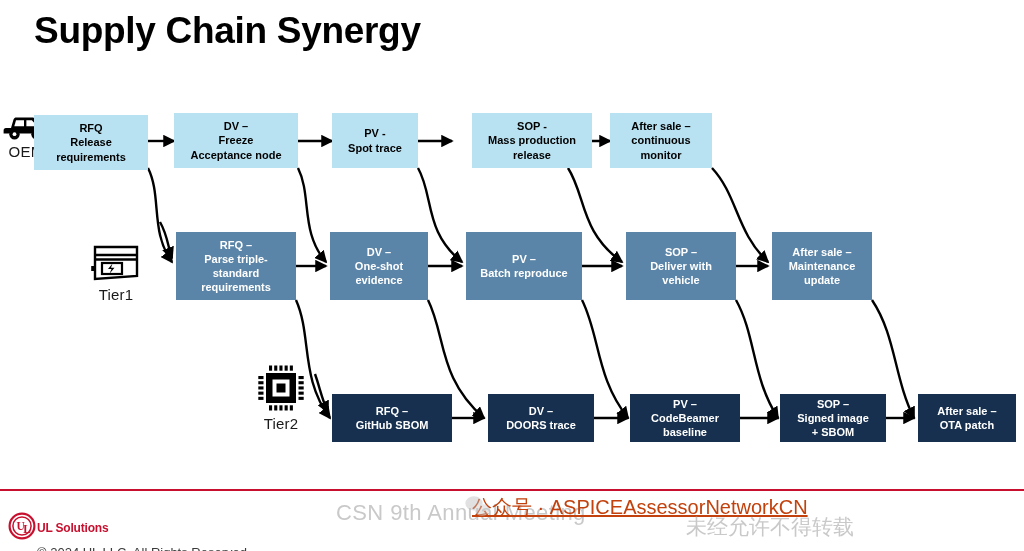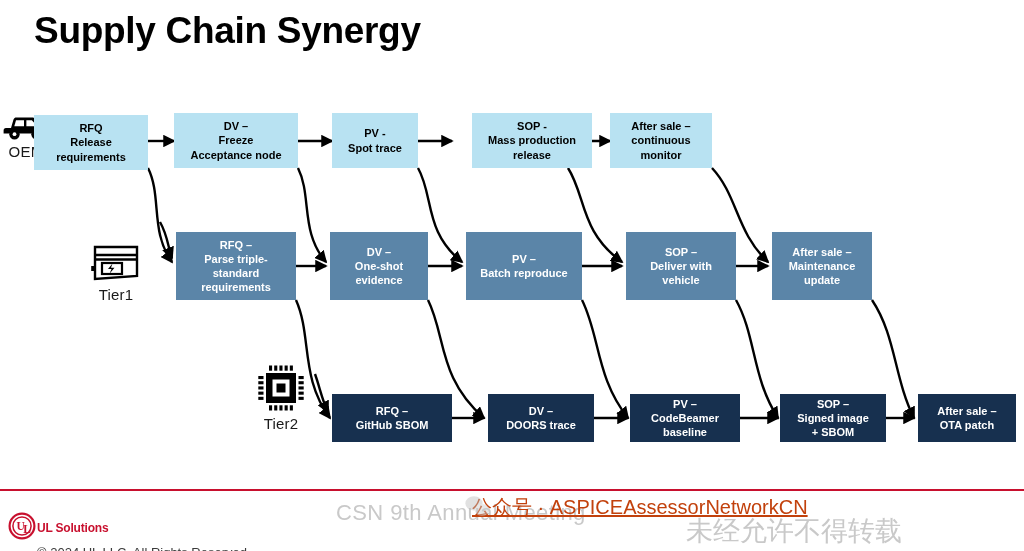--- a/index.html
+++ b/index.html
@@ -127,21 +127,21 @@
     top: 494px;
     font-size: 20px;
     color: #c2410c;
     white-space: nowrap;
     text-decoration: underline;
   }
   #wm-cn-bottom {
     position: absolute;
     left: 686px;
     top: 513px;
-    font-size: 27px;
+    font-size: 21px;
     color: #c9c9c9;
     white-space: nowrap;
   }
   #wm-wechat {
     position: absolute;
     left: 464px;
     top: 495px;
     width: 26px;
     height: 22px;
     opacity: 0.45;

